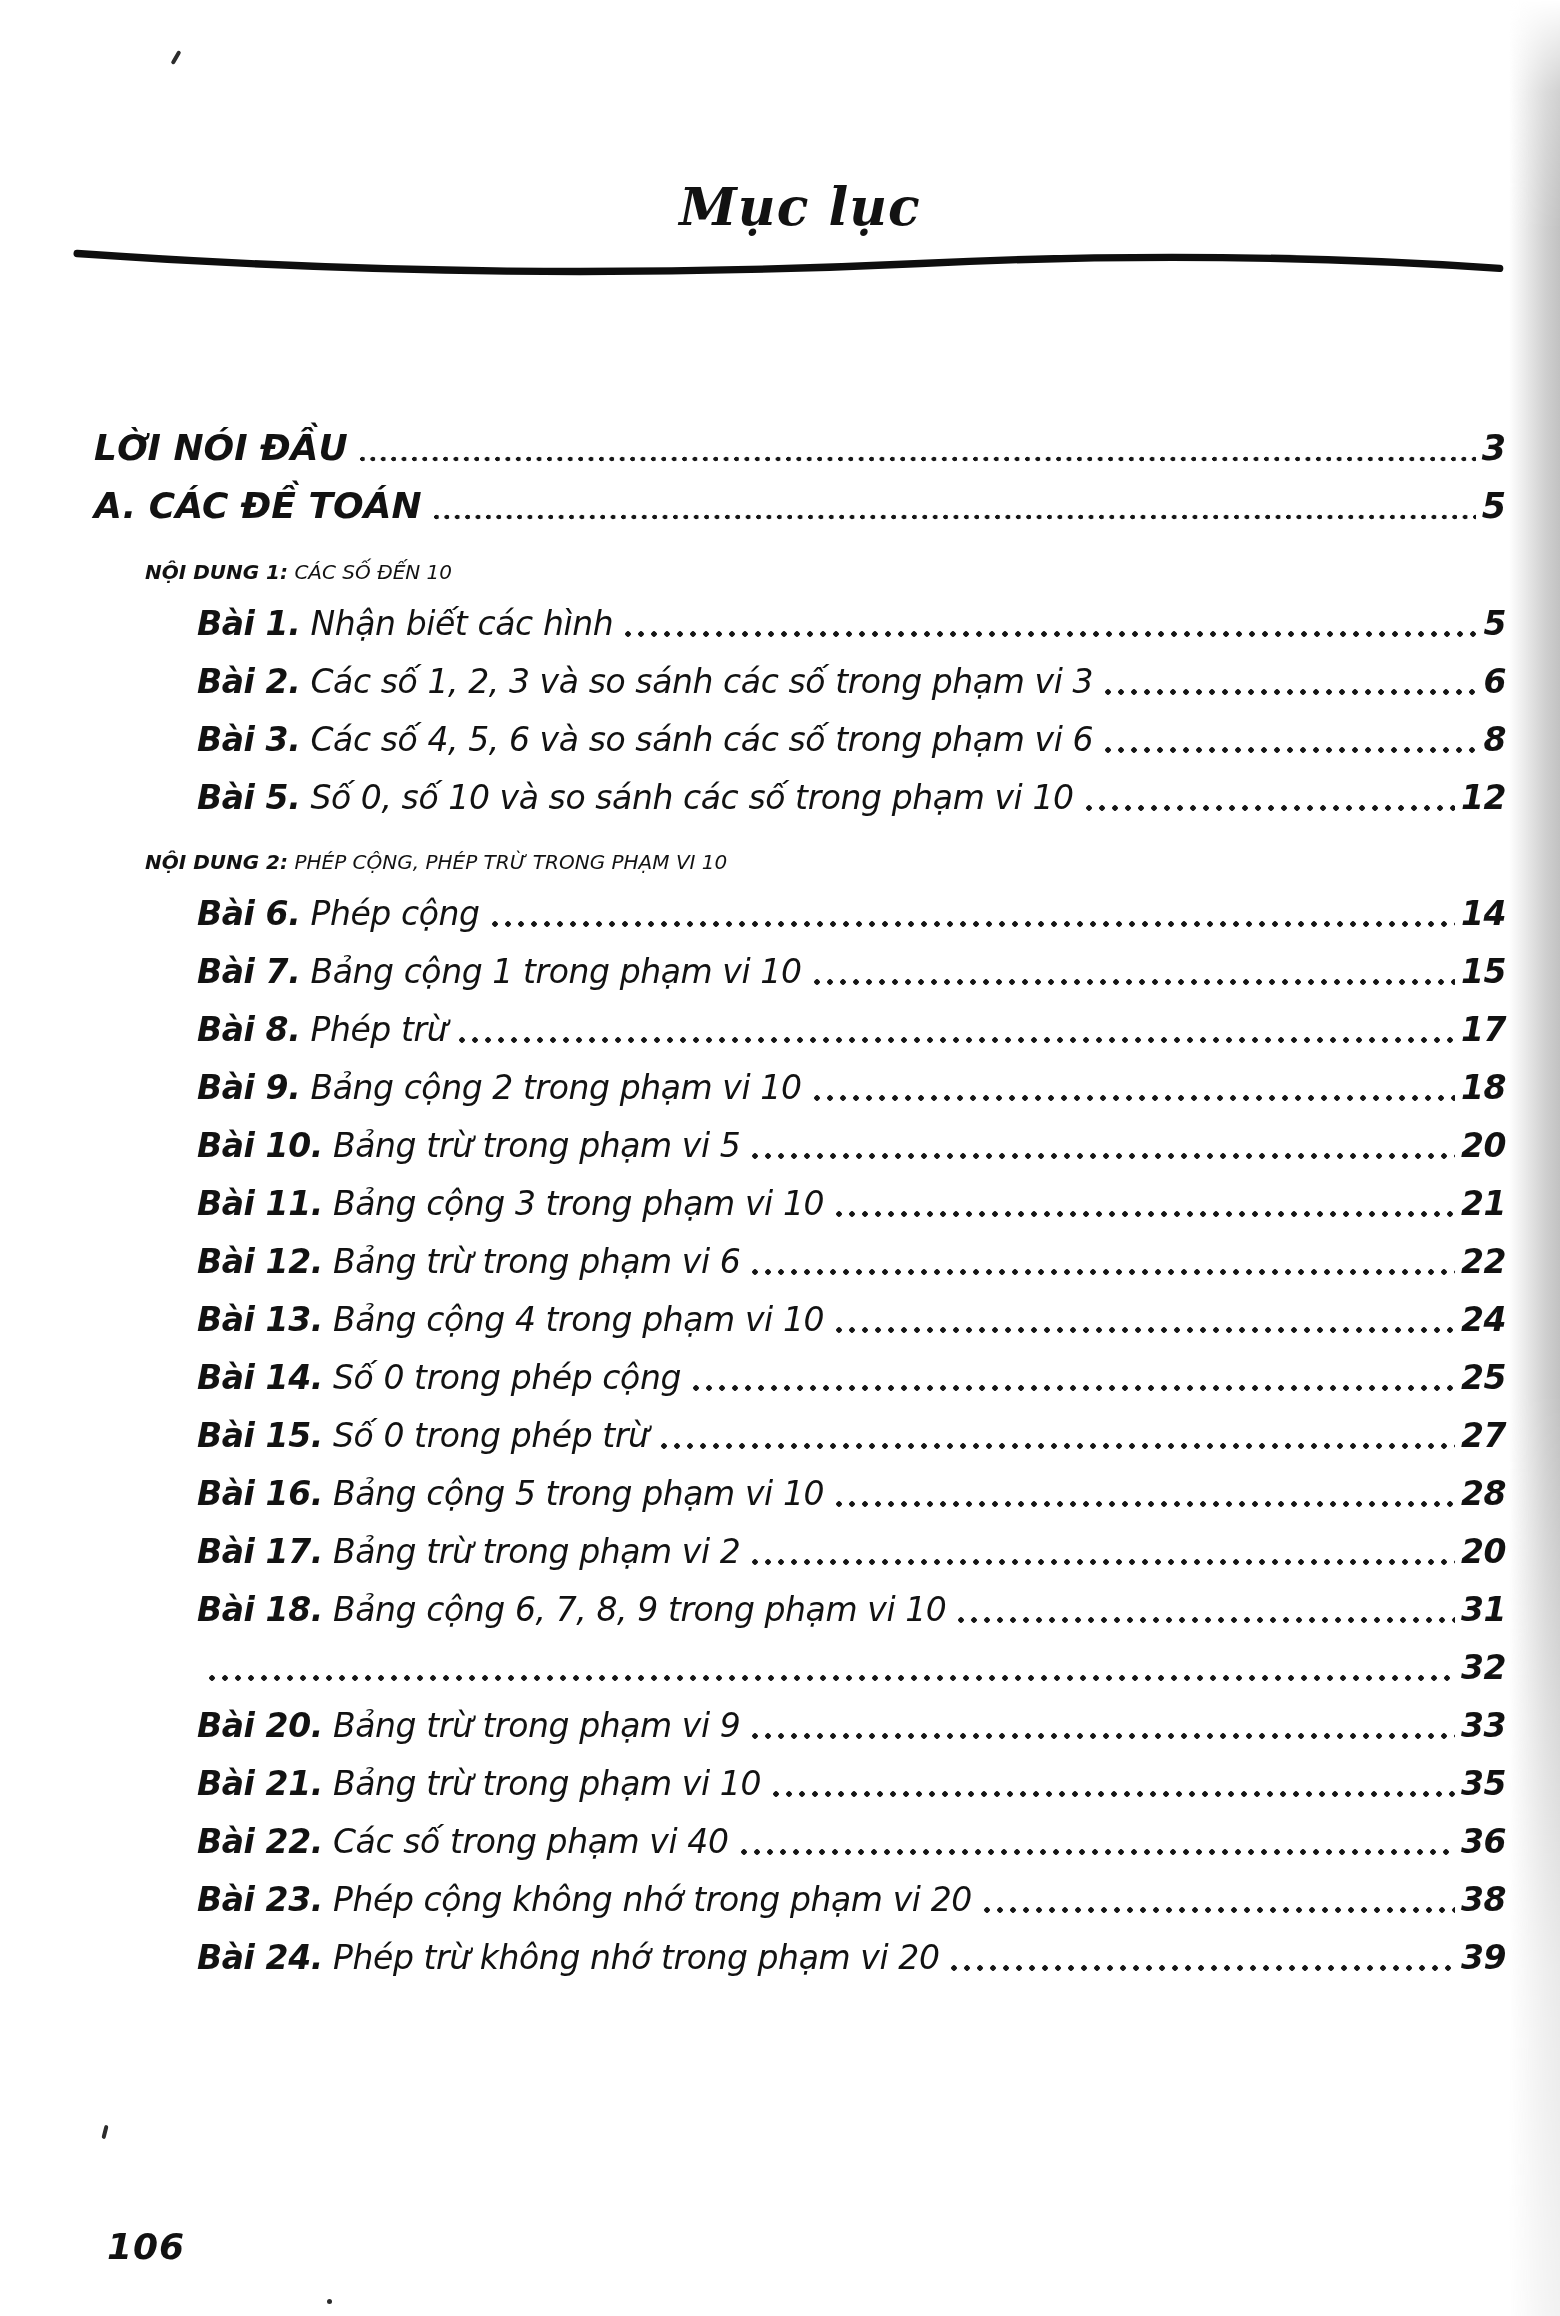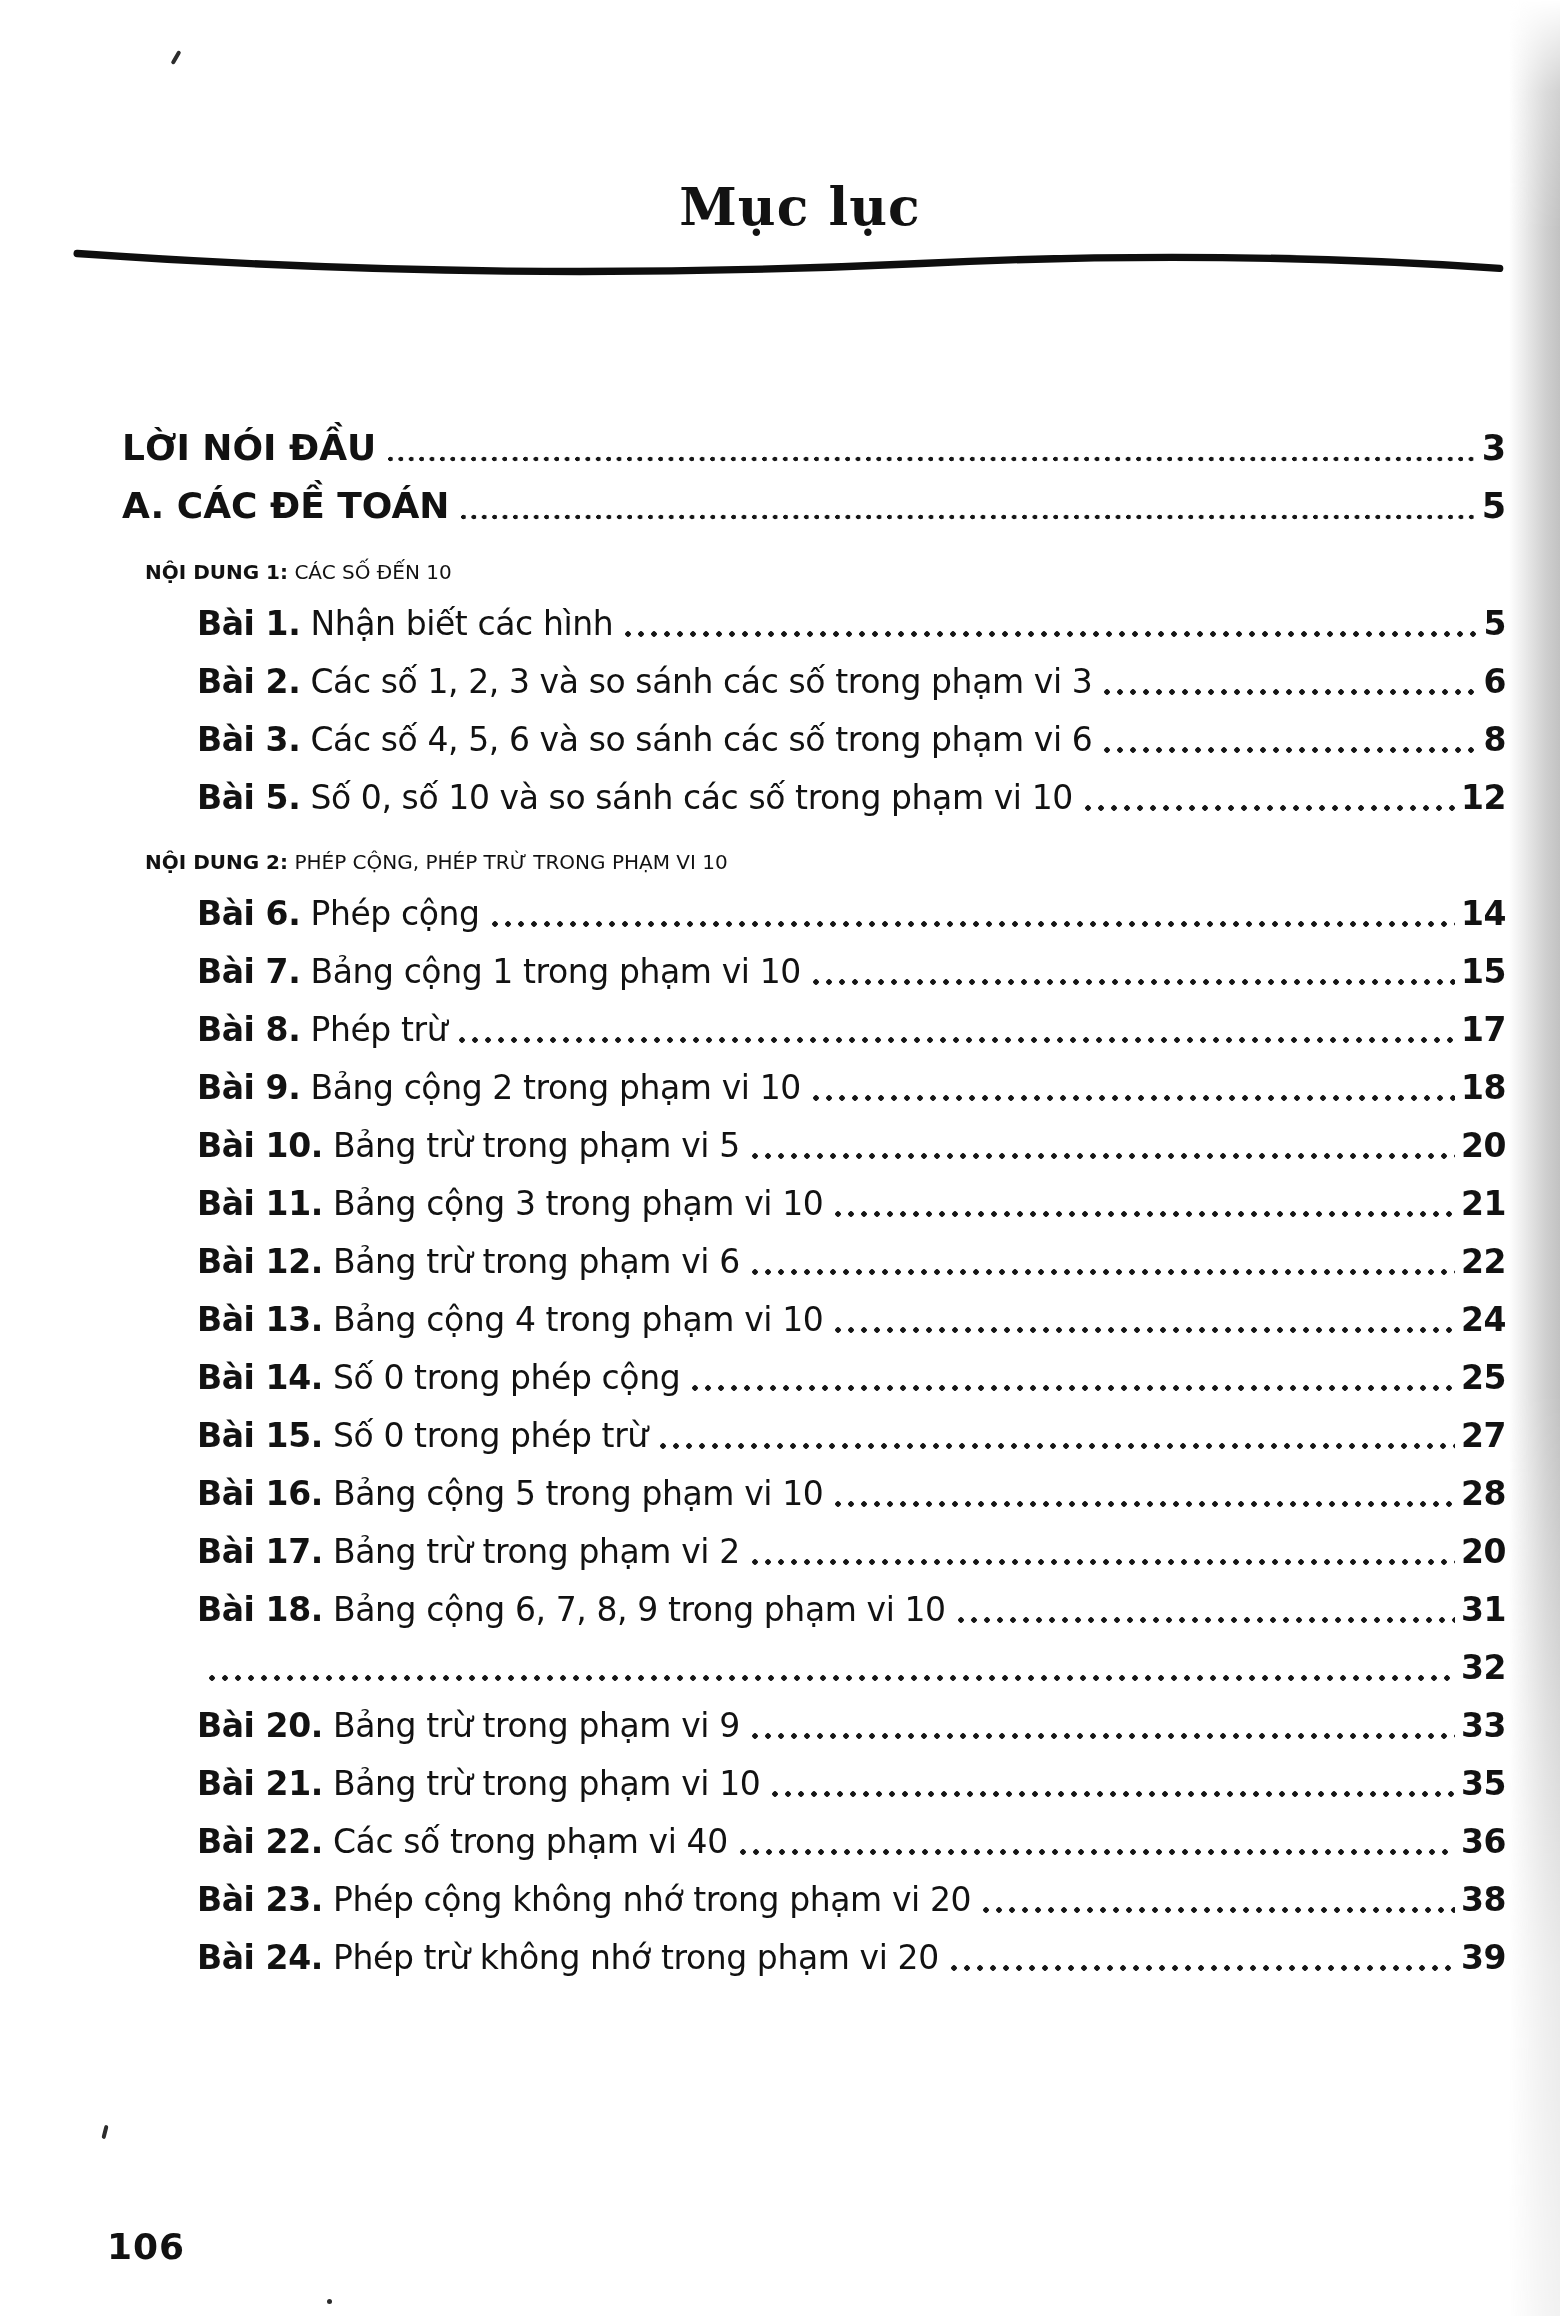--- a/index.html
+++ b/index.html
@@ -1,38 +1,38 @@
 <!DOCTYPE html>
 <html><head>
 <meta charset="utf-8">
 <style>
   html,body{margin:0;padding:0;}
   body{
     width:1560px;height:2317px;position:relative;background:#ffffff;
     font-family:"DejaVu Sans",sans-serif;color:#121212;overflow:hidden;
   }
-  .page{position:absolute;inset:0;}
+  .page{position:absolute;inset:0;font-style:italic;}
 
   
   .title{
     position:absolute;left:94px;top:181px;width:1412px;text-align:center;
     font-family:"DejaVu Serif",serif;font-weight:bold;font-size:52px;
     letter-spacing:1px;line-height:1;
   }
   .rule-svg{position:absolute;left:0;top:0;width:1560px;height:317px;}
 
   
   .toc{position:absolute;left:94px;top:417px;width:1412px;}
   .row{
     display:flex;align-items:flex-end;height:58px;box-sizing:border-box;
     padding-bottom:9px;line-height:1;white-space:nowrap;
   }
   .row .lbl{flex:0 0 auto;}
   .row .b{font-weight:bold;}
-  .lvl-h1{font-size:36px;font-weight:bold;padding-left:0;margin-left:28px;}
+  .lvl-h1{font-size:36px;font-weight:bold;padding-left:0;}
   .lvl-section{font-size:20px;padding-left:51px;}
   .lvl-item{font-size:33px;letter-spacing:-0.4px;padding-left:103px;}
   .dots{
     flex:1 1 auto;height:10px;margin:0 6px 1px 12px;
     background-image:radial-gradient(circle at 3px 5px,#161616 2.5px,transparent 3px);
     background-size:13px 10px;background-repeat:repeat-x;background-position:0 100%;
   }
   .lvl-h1 .dots{
     background-image:radial-gradient(circle at 2.5px 5px,#161616 2.1px,transparent 2.6px);
     background-size:10.4px 10px;margin-bottom:2px;

